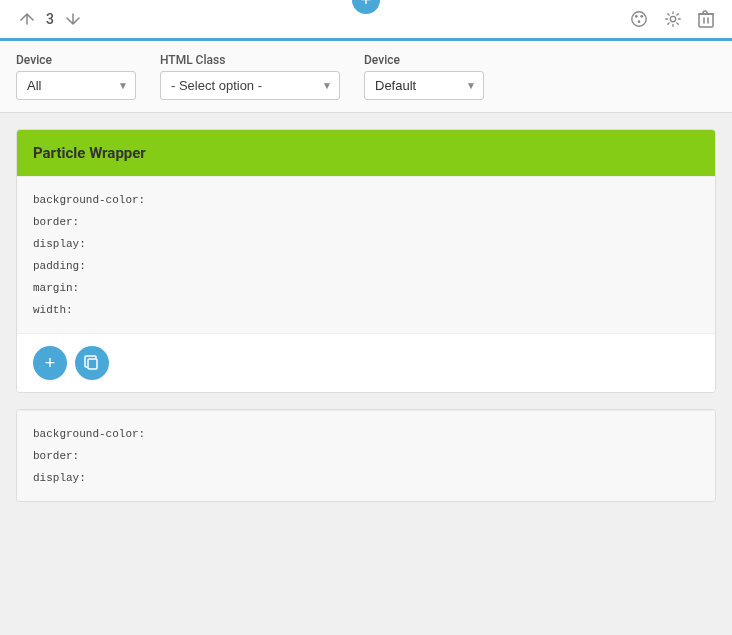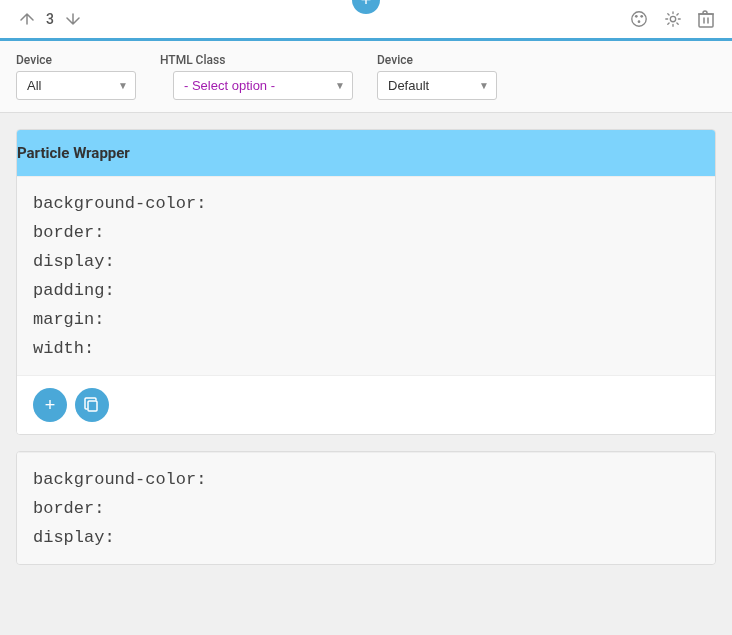--- a/index.html
+++ b/index.html
@@ -118,22 +118,21 @@
       border-radius: 3px;
       padding: 6px 28px 6px 10px;
       font-size: 13px;
       color: #333;
       cursor: pointer;
       min-width: 120px;
     }
 
     .toolbar-select.html-class-select {
       min-width: 180px;
-      color: #a21caf;
-      margin-left: 13px;
+      color: #404040;
     }
 
     .select-arrow {
       position: absolute;
       right: 8px;
       pointer-events: none;
       color: #888;
       font-size: 10px;
     }
 
@@ -150,33 +149,33 @@
       background: #fff;
       border: 1px solid #ddd;
       border-radius: 4px;
       overflow: hidden;
     }
 
     .card-title {
       font-size: 15px;
       font-weight: 700;
       color: #333;
-      padding: 14px 0;
-      background: #7dd3fc;
+      padding: 14px 16px;
+      background: #84cc16;
     }
 
     .card-body {
       background: #f8f8f8;
       border-top: 1px solid #eee;
       padding: 12px 16px;
     }
 
     .css-prop {
       font-family: 'Courier New', Courier, monospace;
-      font-size: 17px;
+      font-size: 11px;
       color: #444;
       padding: 5px 0;
       border-bottom: none;
     }
 
     .card-actions {
       padding: 12px 16px;
       display: flex;
       gap: 8px;
       background: #fff;

